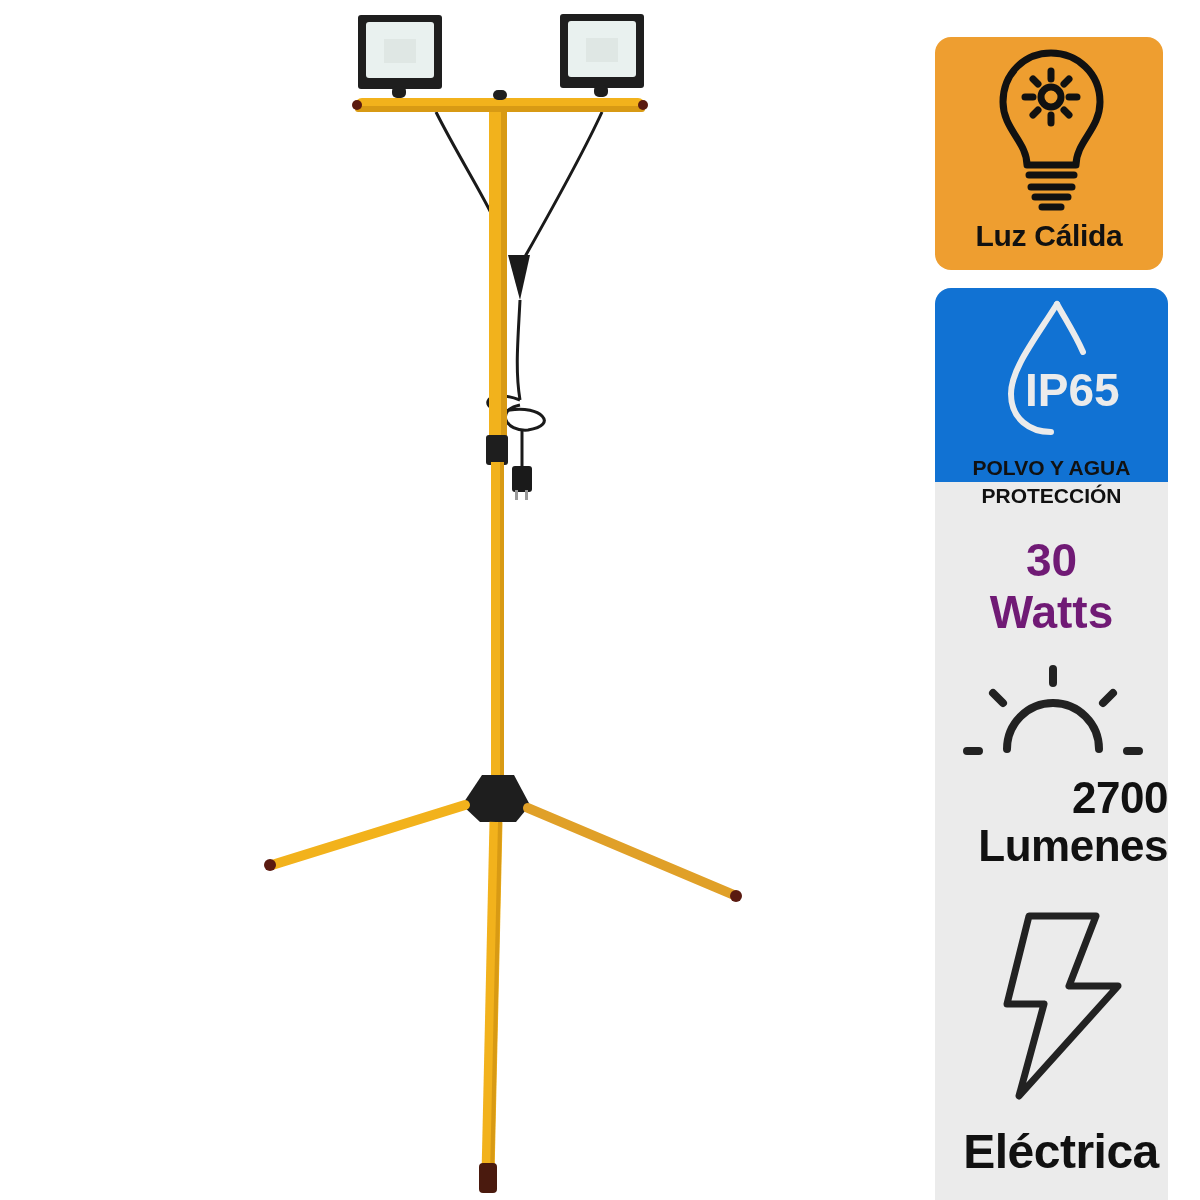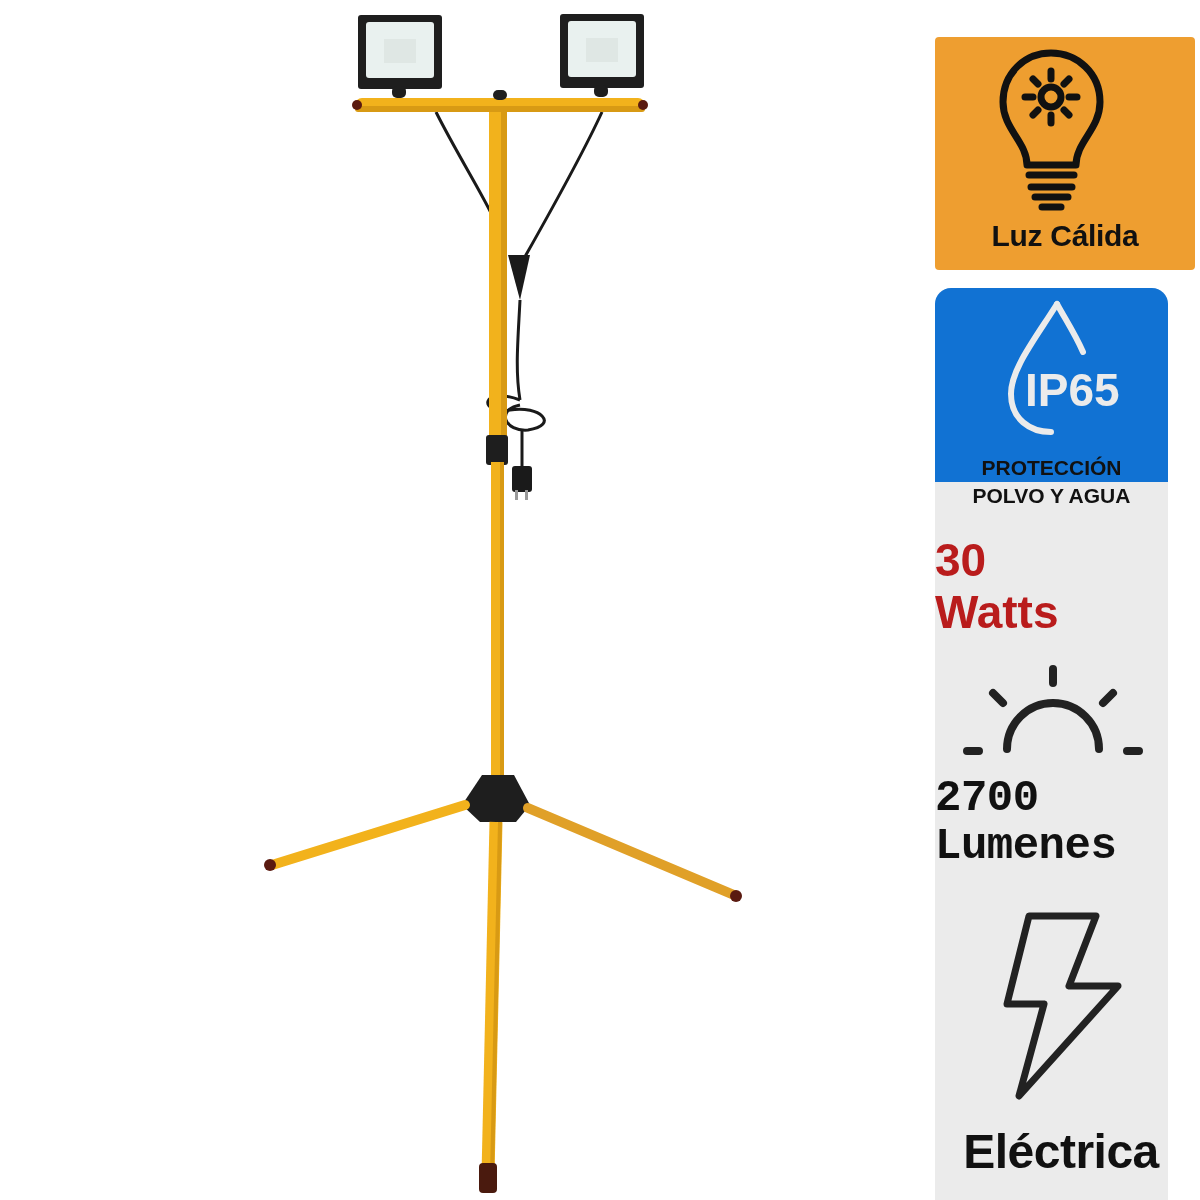--- a/index.html
+++ b/index.html
@@ -1,30 +1,30 @@
 <!DOCTYPE html>
 <html><head>
 <meta charset="utf-8">
 <style>
   html, body { margin: 0; padding: 0; background: #ffffff; }
   body { width: 1200px; height: 1200px; position: relative; overflow: hidden; font-family: "Liberation Sans", sans-serif; }
   .product { position: absolute; left: 0; top: 0; width: 930px; height: 1200px; }
   .product svg { width: 100%; height: 100%; display: block; }
 
-  .card-warm { position: absolute; left: 935px; top: 37px; width: 228px; height: 233px; background: #ee9e30; border-radius: 4px; padding-left: 32px; }
+  .card-warm { position: absolute; left: 935px; top: 37px; width: 228px; height: 233px; background: #ee9e30; border-radius: 16px; }
   .card-warm .icon { position: absolute; left: 60px; top: 10px; width: 113px; height: 170px; }
   .card-warm .label { position: absolute; left: 0; right: 0; top: 182px; text-align: center; font-weight: bold; font-size: 30px; color: #111; letter-spacing: -0.3px; }
 
   .panel { position: absolute; left: 935px; top: 288px; width: 233px; height: 912px; background: #ebebeb; border-radius: 16px 16px 0 0; overflow: hidden; }
   .panel .ip-head { position: absolute; left: 0; top: 0; width: 233px; height: 194px; background: #1172d3; }
   .panel .ip-head svg { position: absolute; left: 60px; top: 6px; width: 140px; height: 145px; }
   .panel .ip-text { position: absolute; left: 0; right: 0; top: 166px; text-align: center; font-weight: bold; font-size: 21px; line-height: 28px; color: #111; }
-  .panel .watts { position: absolute; left: 0; right: 0; top: 246px; font-weight: bold; font-size: 46px; line-height: 52px; color: #b91c1c; }
+  .panel .watts { position: absolute; left: 0; right: 0; top: 246px; text-align: center; font-weight: bold; font-size: 46px; line-height: 52px; color: #701a75; }
   .panel .sun { position: absolute; left: 28px; top: 375px; width: 180px; height: 95px; }
-  .panel .lumens { position: absolute; left: 0; right: 0; top: 486px; text-align: left; font-weight: bold; font-size: 44px; line-height: 48px; color: #111; letter-spacing: -0.5px; font-family: Liberation Mono, monospace; }
+  .panel .lumens { position: absolute; left: 0; right: 0; top: 486px; text-align: right; font-weight: bold; font-size: 44px; line-height: 48px; color: #111; letter-spacing: -0.5px; }
   .panel .bolt { position: absolute; left: 68px; top: 618px; width: 120px; height: 200px; }
   .panel .elec { position: absolute; left: 0; right: 0; top: 836px; text-align: center; font-weight: bold; font-size: 48px; line-height: 56px; color: #111; letter-spacing: -0.5px; padding-left: 19px; }
 </style>
 </head>
 <body>
 
 <div class="product">
   <svg viewBox="0 0 930 1200" xmlns="http://www.w3.org/2000/svg">
 
     <path d="M436 112 C 455 150, 480 190, 492 215" stroke="#1a1a1a" stroke-width="3" fill="none"></path>
@@ -85,22 +85,22 @@
 
 <div class="panel">
   <div class="ip-head">
     <svg viewBox="0 0 140 145" xmlns="http://www.w3.org/2000/svg">
       <path d="M62 10 C 40 45, 16 75, 16 100 C 16 125, 35 138, 56 138" stroke="#ebebeb" stroke-width="6" fill="none" stroke-linecap="round"></path>
       <path d="M62 10 C 72 28, 80 40, 88 58" stroke="#ebebeb" stroke-width="6" fill="none" stroke-linecap="round"></path>
       <text x="30" y="112" font-family="Liberation Sans, sans-serif" font-weight="bold" font-size="46" fill="#ebebeb">IP65</text>
     </svg>
   </div>
   <div class="ip-text">
+    <div>POLVO Y AGUA</div>
     <div>PROTECCIÓN</div>
-    <div>POLVO Y AGUA</div>
   </div>
   <div class="watts">
     <div>30</div>
     <div>Watts</div>
   </div>
   <svg class="sun" viewBox="0 0 180 95" xmlns="http://www.w3.org/2000/svg" fill="none" stroke="#222" stroke-width="8" stroke-linecap="round">
     <path d="M44 86 A 46 46 0 0 1 136 86"></path>
     <path d="M90 6 V 20 M 30 30 L 40 40 M 150 30 L 140 40 M 4 88 H 16 M 164 88 H 176"></path>
   </svg>
   <div class="lumens">

